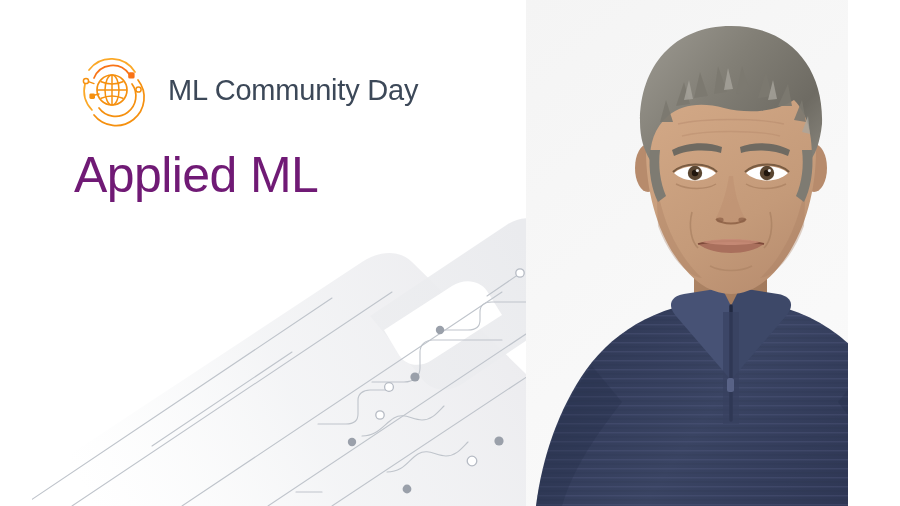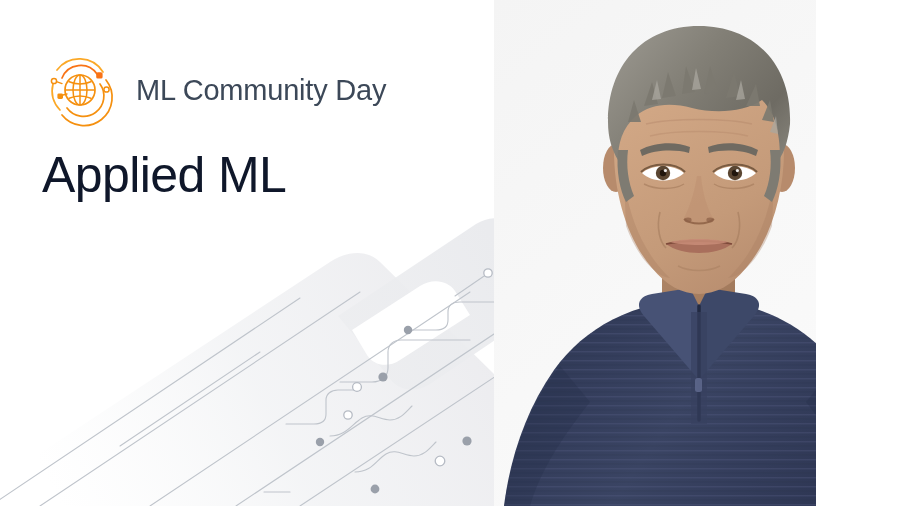--- a/index.html
+++ b/index.html
@@ -13,20 +13,21 @@
     font-family: "Liberation Sans", sans-serif;
     overflow: hidden;
   }
 
   #slide {
     position: relative;
     width: 816px;
     height: 506px;
     background: #ffffff;
     overflow: hidden;
+    margin-left: 32px;
   }
 
   
   #left-panel {
     position: absolute;
     left: 0;
     top: 0;
     width: 494px;
     height: 506px;
     background: #ffffff;
@@ -69,21 +70,21 @@
   }
 
   
   #session-title {
     position: absolute;
     left: 42px;
     top: 147px;
     font-size: 50px;
     font-weight: 400;
     letter-spacing: -0.6px;
-    color: #0f172a;
+    color: #701a75;
     line-height: 1.15;
     white-space: nowrap;
   }
 
   
   #speaker-photo {
     position: absolute;
     left: 494px;
     top: 0;
     width: 406px;

